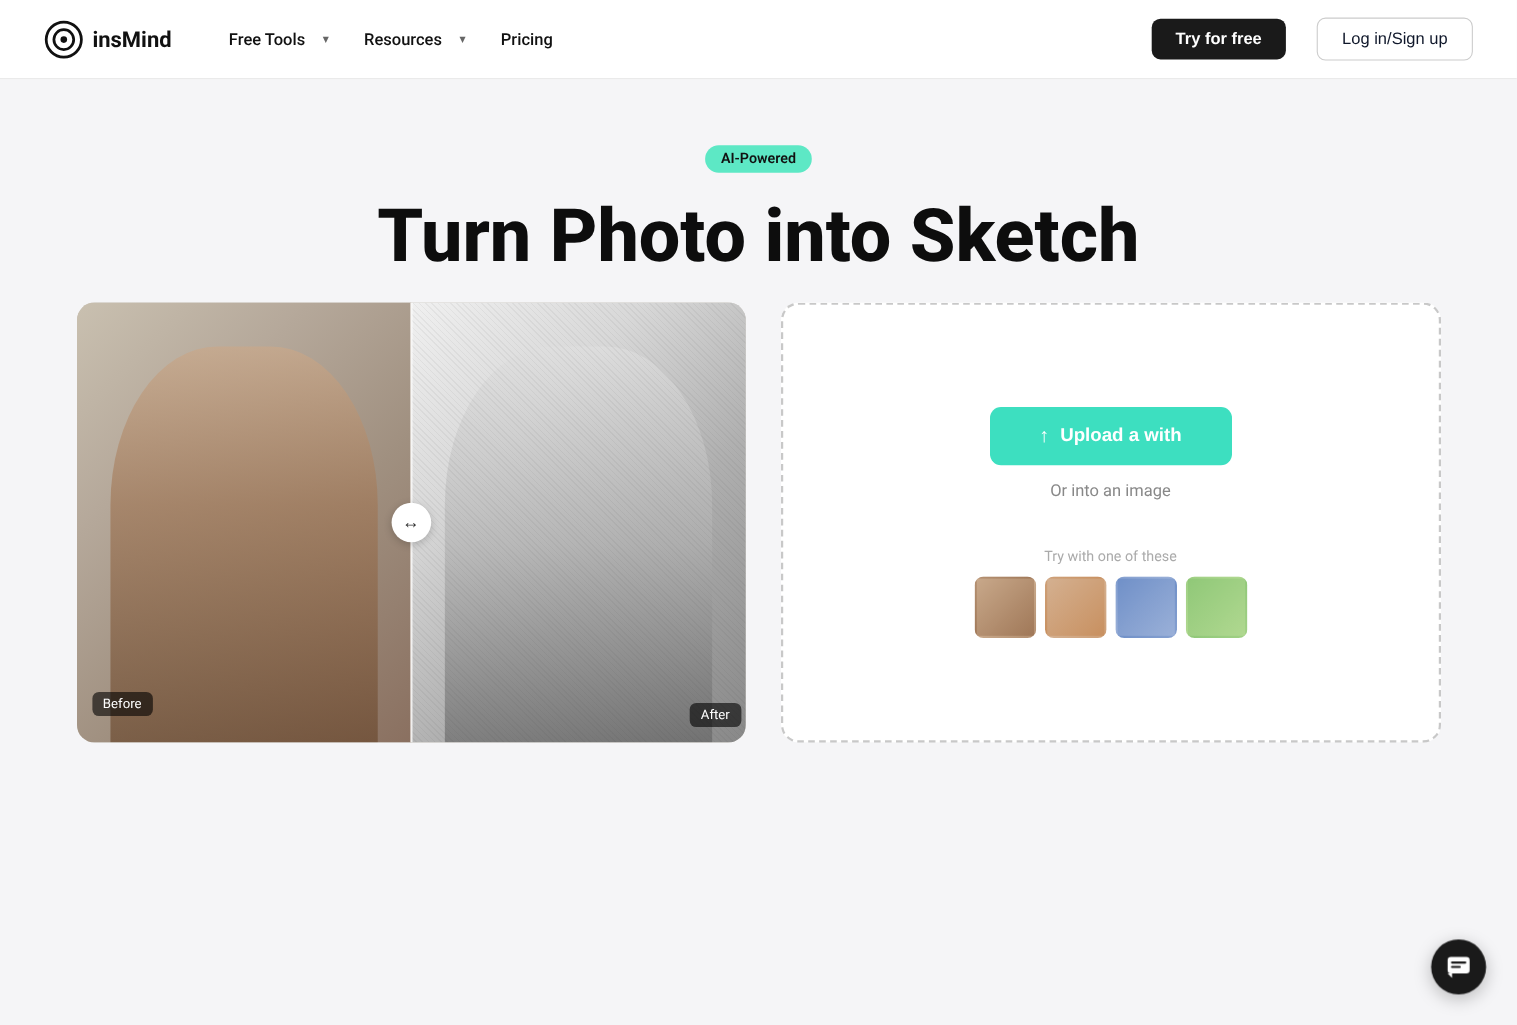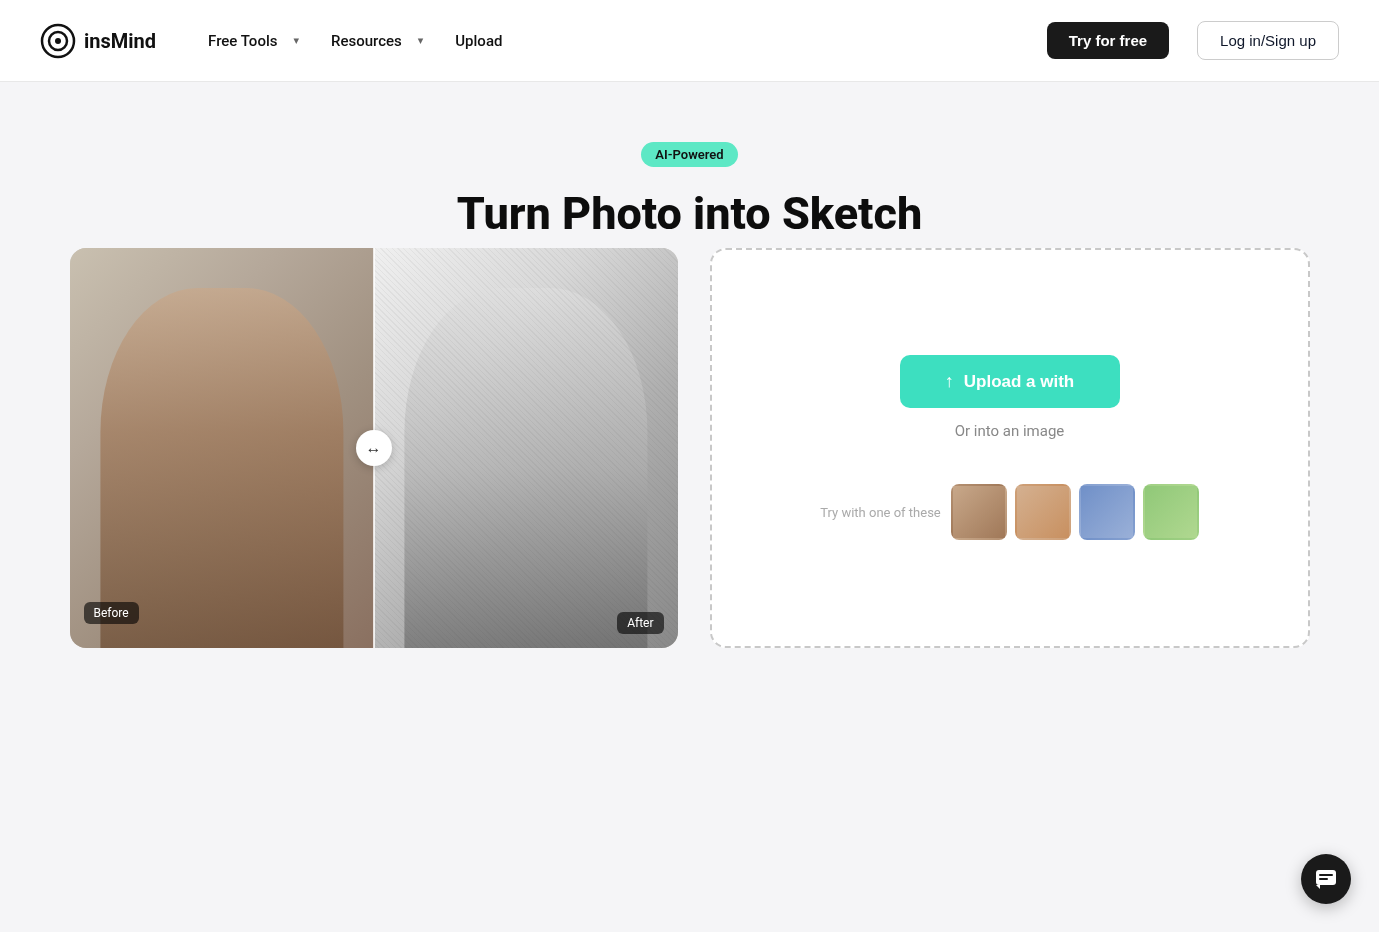--- a/index.html
+++ b/index.html
@@ -10,21 +10,21 @@
       min-height: 932px;
       overflow-x: hidden;
     }
 
     
     nav {
       background: #fff;
       display: flex;
       align-items: center;
       padding: 0 40px;
-      height: 82px;
+      height: 72px;
       border-bottom: 1px solid #e8e8e8;
       position: sticky;
       top: 0;
       z-index: 100;
     }
     .logo {
       display: flex;
       align-items: center;
       gap: 8px;
       font-weight: 700;
@@ -98,26 +98,26 @@
       background: #5de8c5;
       color: #111;
       font-size: 13px;
       font-weight: 600;
       padding: 5px 14px;
       border-radius: 20px;
       margin-bottom: 22px;
       display: inline-block;
     }
     .hero-title {
-      font-size: 45px;
+      font-size: 67px;
       font-weight: 800;
       color: #0d0d0d;
       line-height: 1.1;
       max-width: 800px;
-      margin-bottom: 9px;
+      margin-bottom: 22px;
       text-align: center;
     }
     .hero-sub {
       font-size: 17px;
       color: #777;
       max-width: 540px;
       line-height: 1.6;
       margin-bottom: 50px;
     }
 
@@ -228,21 +228,21 @@
       background: rgba(0,0,0,0.6);
       color: #fff;
       font-size: 12px;
       padding: 4px 10px;
       border-radius: 6px;
       z-index: 10;
     }
     .label-after {
       position: absolute;
       bottom: 14px;
-      right: 14px;
+      right: 4px;
       background: rgba(0,0,0,0.6);
       color: #fff;
       font-size: 12px;
       padding: 4px 10px;
       border-radius: 6px;
       z-index: 10;
     }
 
     
     .upload-box {
@@ -273,21 +273,21 @@
       gap: 10px;
       min-width: 220px;
       justify-content: center;
     }
     .or-drop {
       font-size: 15px;
       color: #888;
     }
     .sample-images {
       display: flex;
-      flex-direction: row;
+      flex-direction: column;
       align-items: center;
       gap: 10px;
       margin-top: 30px;
     }
     .sample-label {
       font-size: 13px;
       color: #aaa;
     }
     .sample-thumbs {
       display: flex;
@@ -341,21 +341,21 @@
   <div class="nav-links">
     <a class="nav-link">
       <span>Free Tools</span>
       <span class="chevron">▾</span>
     </a>
     <a class="nav-link">
       <span>Resources</span>
       <span class="chevron">▾</span>
     </a>
     <a class="nav-link">
-      <span>Upload</span>
+      <span>Pricing</span>
     </a>
   </div>
   <div class="nav-actions">
     <button class="btn-try">Try for free</button>
     <button class="btn-login">Log in/Sign up</button>
   </div>
 </nav>
 
 <section class="hero">
   <span class="badge">AI-Powered</span>

